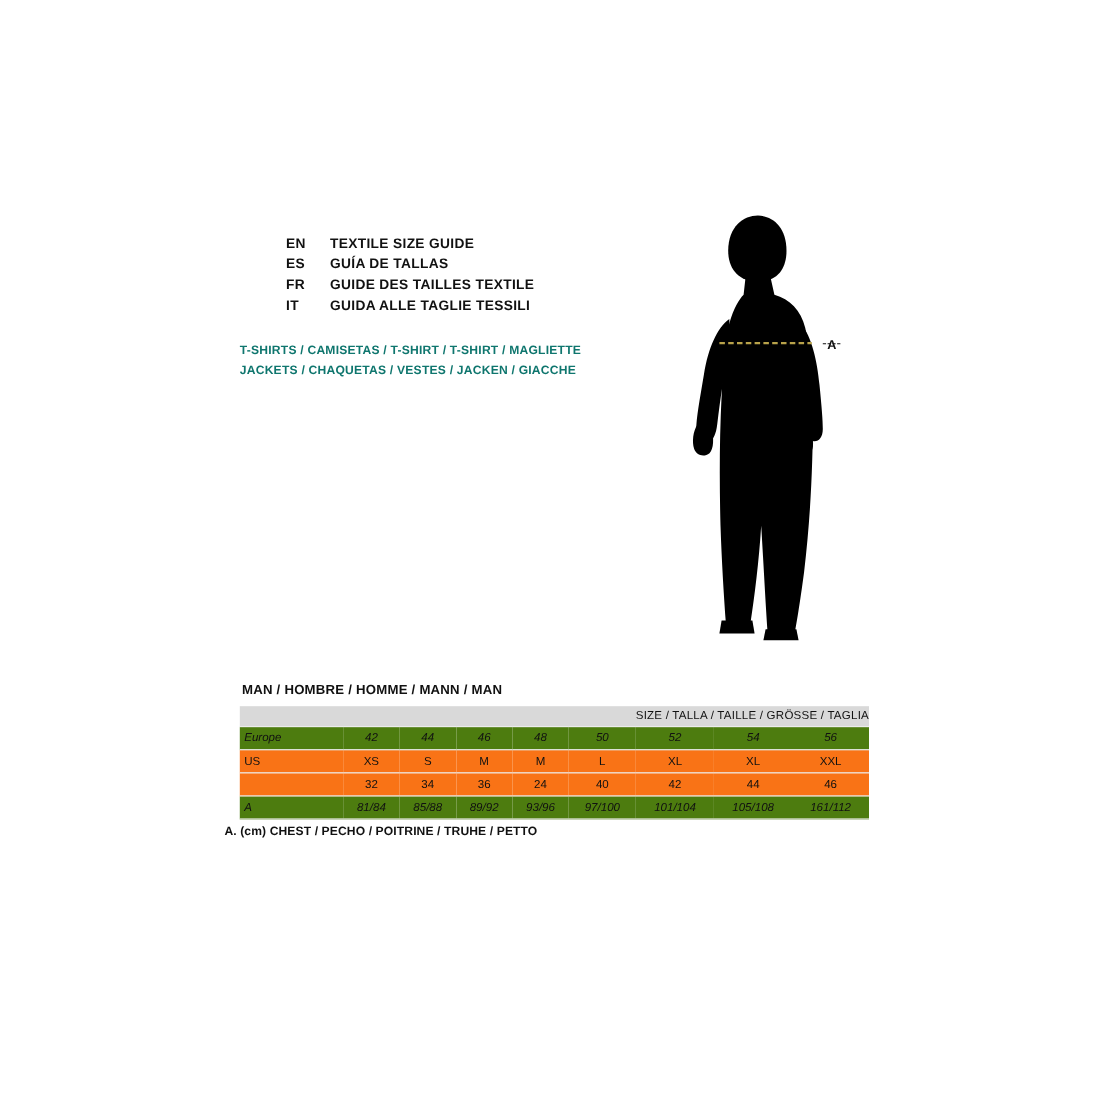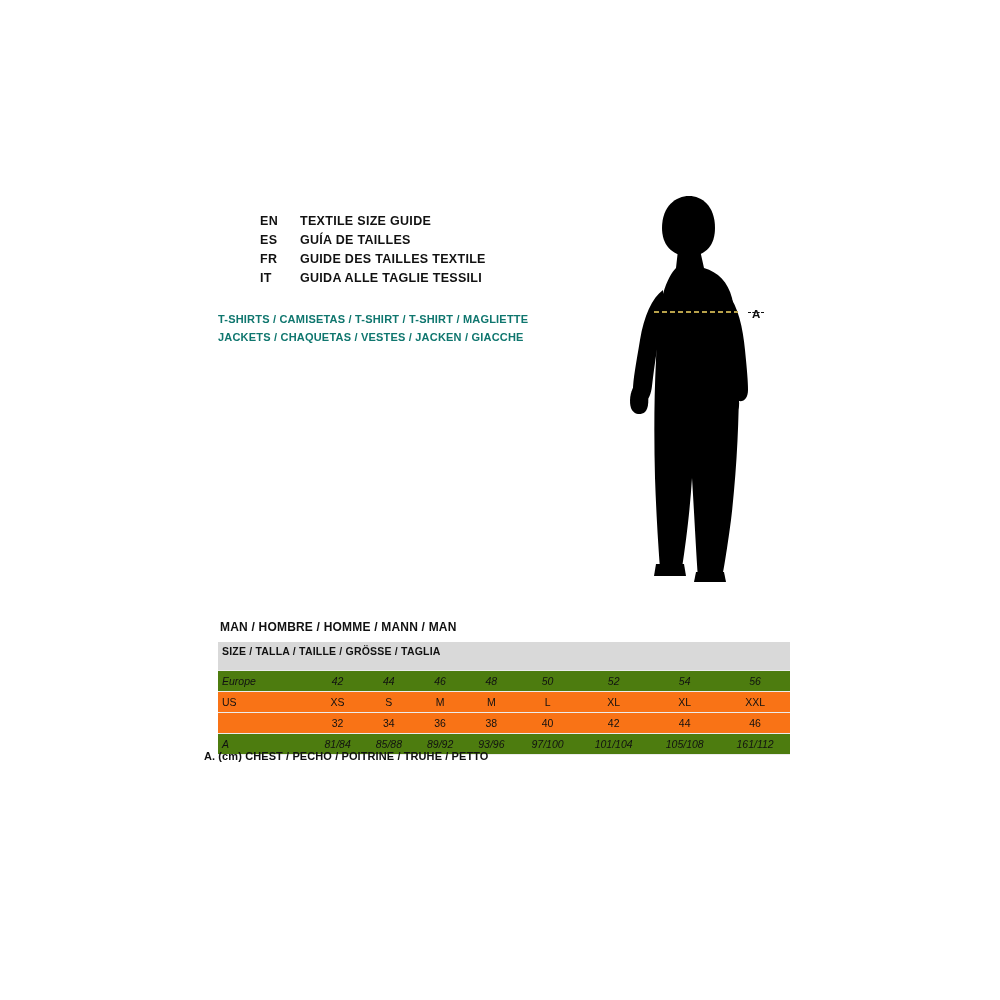--- a/index.html
+++ b/index.html
@@ -97,23 +97,23 @@
     top: 642px;
     width: 572px;
     border-collapse: collapse;
     font-size: 10.5px;
     color: #111;
   }
   table.size-table tr.header-row {
     background: #d9d9d9;
   }
   table.size-table tr.header-row td {
-    font-weight: bold;
-    text-align: left;
-    padding: 3px 0 13px 4px;
+    font-weight: normal;
+    text-align: right;
+    padding: 3px 0 3px 4px;
     letter-spacing: 0.2px;
   }
   table.size-table td {
     padding: 4px 2px;
     text-align: center;
     border-bottom: 1px solid #ececec;
   }
   table.size-table td.rowlabel {
     text-align: left;
     padding-left: 4px;
@@ -139,21 +139,21 @@
 </head>
 <body>
 
 <div class="lang-block">
   <div class="lang-row">
     <span class="lang-code">EN</span>
     <span class="lang-text">TEXTILE SIZE GUIDE</span>
   </div>
   <div class="lang-row">
     <span class="lang-code">ES</span>
-    <span class="lang-text">GUÍA DE TAILLES</span>
+    <span class="lang-text">GUÍA DE TALLAS</span>
   </div>
   <div class="lang-row">
     <span class="lang-code">FR</span>
     <span class="lang-text">GUIDE DES TAILLES TEXTILE</span>
   </div>
   <div class="lang-row">
     <span class="lang-code">IT</span>
     <span class="lang-text">GUIDA ALLE TAGLIE TESSILI</span>
   </div>
 </div>
@@ -232,21 +232,21 @@
       <td>L</td>
       <td>XL</td>
       <td>XL</td>
       <td>XXL</td>
     </tr>
     <tr class="zebra">
       <td class="rowlabel"></td>
       <td>32</td>
       <td>34</td>
       <td>36</td>
-      <td>38</td>
+      <td>24</td>
       <td>40</td>
       <td>42</td>
       <td>44</td>
       <td>46</td>
     </tr>
     <tr class="plain">
       <td class="rowlabel">A</td>
       <td>81/84</td>
       <td>85/88</td>
       <td>89/92</td>

